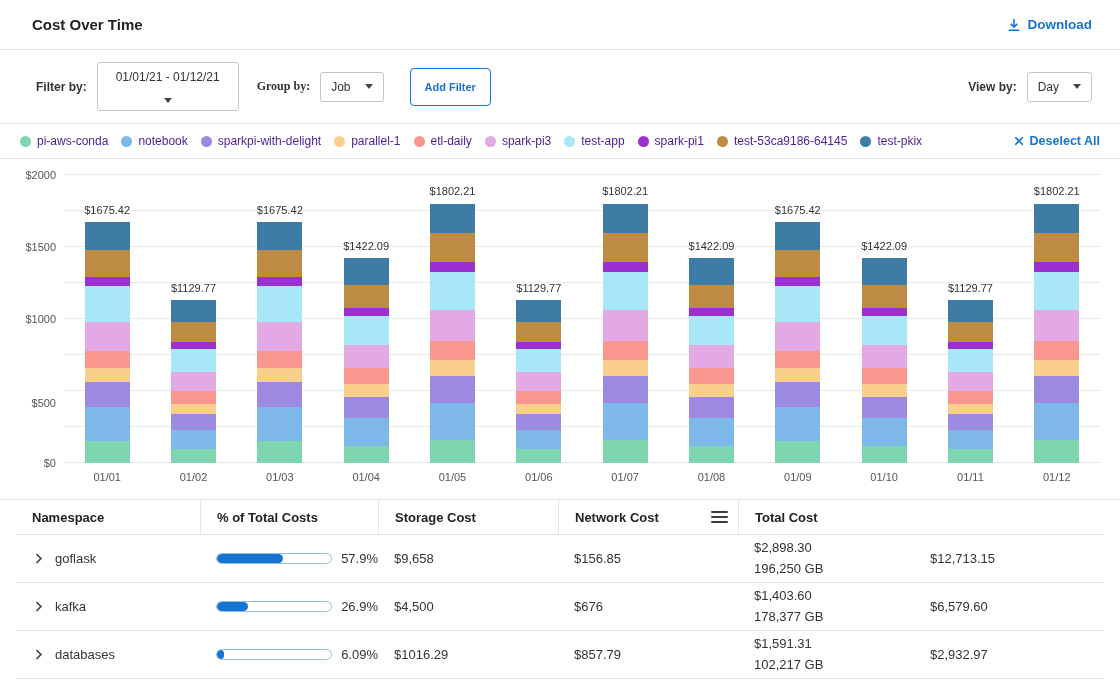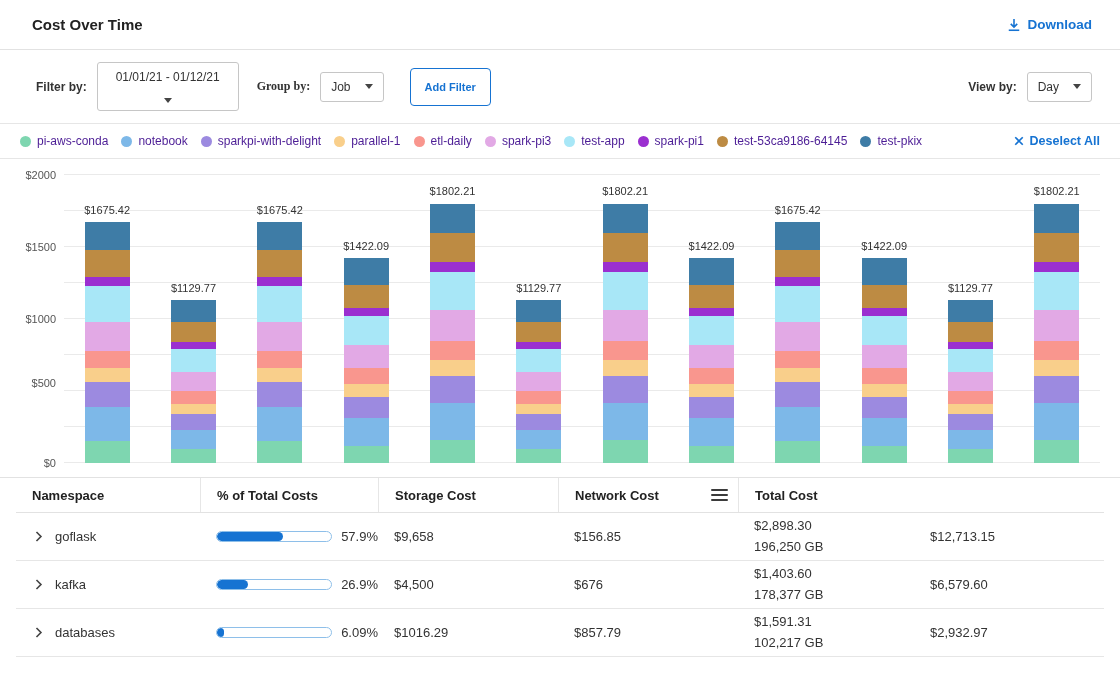--- a/index.html
+++ b/index.html
@@ -170,21 +170,21 @@
           </svg>
       </span>
       <span>Deselect All</span>
     </div>
   </div>
 
   <div class="chart-section">
     <div class="chart-wrap">
       <div class="y-axis">
           <div class="y-tick" style="bottom: 0px;">$0</div>
-          <div class="y-tick" style="bottom: 80px;">$500</div>
+          <div class="y-tick" style="bottom: 60px;">$500</div>
           <div class="y-tick" style="bottom: 144px;">$1000</div>
           <div class="y-tick" style="bottom: 216px;">$1500</div>
           <div class="y-tick" style="bottom: 288px;">$2000</div>
         </div>
       <div class="plot">
         <div class="gridline" style="bottom: 0px;"></div>
           <div class="gridline" style="bottom: 36px;"></div>
           <div class="gridline" style="bottom: 72px;"></div>
           <div class="gridline" style="bottom: 108px;"></div>
           <div class="gridline" style="bottom: 144px;"></div>
@@ -345,20 +345,34 @@
               <div class="bar-seg" title="spark-pi3" style="height: 30.96px; background: rgb(226, 169, 229);"></div>
               <div class="bar-seg" title="etl-daily" style="height: 18.72px; background: rgb(249, 150, 142);"></div>
               <div class="bar-seg" title="parallel-1" style="height: 15.84px; background: rgb(249, 207, 139);"></div>
               <div class="bar-seg" title="sparkpi-with-delight" style="height: 26.64px; background: rgb(156, 138, 224);"></div>
               <div class="bar-seg" title="notebook" style="height: 37.44px; background: rgb(125, 184, 232);"></div>
               <div class="bar-seg" title="pi-aws-conda" style="height: 23.04px; background: rgb(126, 214, 176);"></div>
             </div>
           </div>
       </div>
     </div>
+    <div class="x-axis">
+        <div class="x-label">01/01</div>
+        <div class="x-label">01/02</div>
+        <div class="x-label">01/03</div>
+        <div class="x-label">01/04</div>
+        <div class="x-label">01/05</div>
+        <div class="x-label">01/06</div>
+        <div class="x-label">01/07</div>
+        <div class="x-label">01/08</div>
+        <div class="x-label">01/09</div>
+        <div class="x-label">01/10</div>
+        <div class="x-label">01/11</div>
+        <div class="x-label">01/12</div>
+      </div>
   </div>
 
   <div class="table-section">
     <div class="thead">
       <div class="th">
           <span>Namespace</span>
         </div>
       <div class="th">
           <span>% of Total Costs</span>
         </div>

